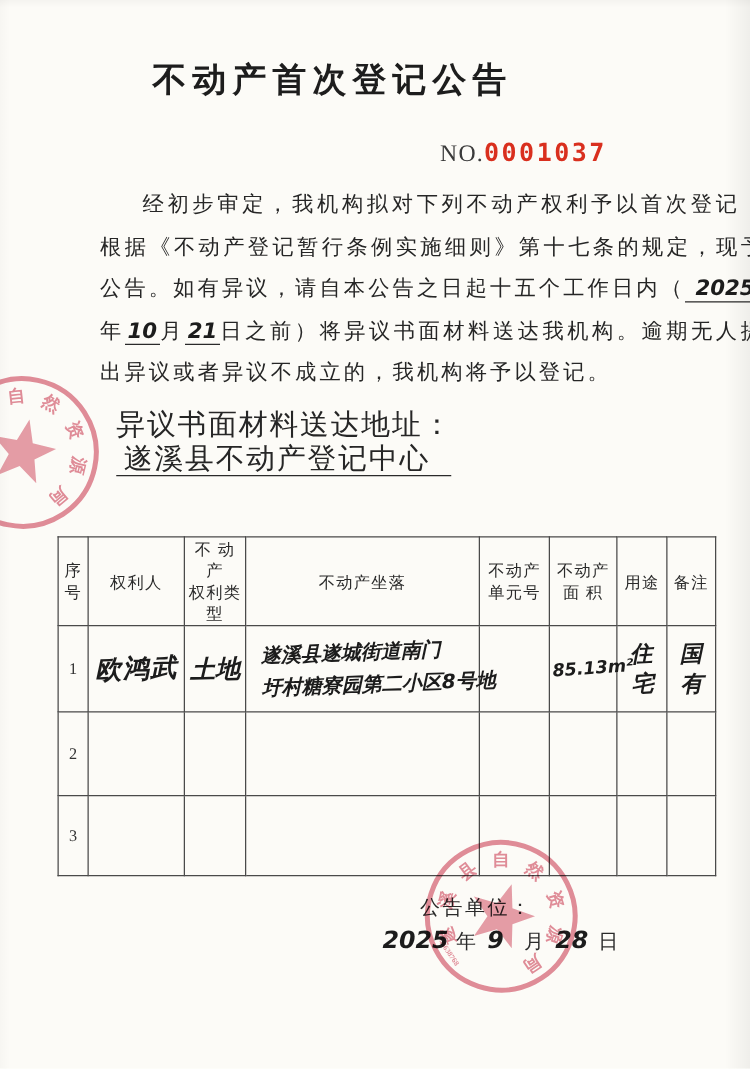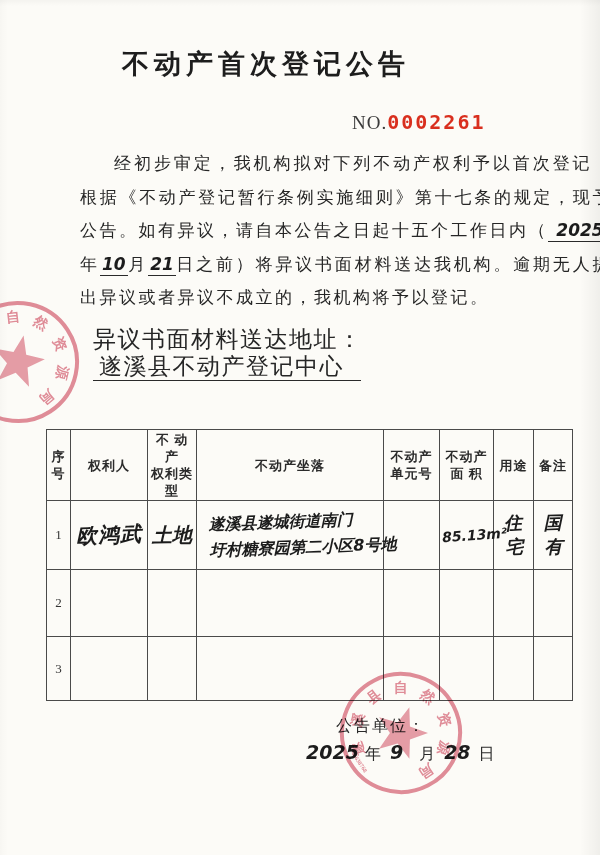--- a/index.html
+++ b/index.html
@@ -44,21 +44,21 @@
   .contact-line .fill-underline{ width:226px; letter-spacing:2px; }
   table.reg{
     position:absolute; left:46px; top:429px; width:526px; height:242px;
     border-collapse:collapse; table-layout:fixed;
     font-size:13px; color:#2b2b2b;
   }
   table.reg th, table.reg td{
     border:1px solid #4a4a4a; padding:1px 2px; text-align:center; vertical-align:middle;
     overflow:visible;
   }
-  table.reg th{ font-weight:bold; letter-spacing:1px; white-space:pre-line; line-height:17px;}
+  table.reg th{ font-weight:normal; letter-spacing:1px; white-space:pre-line; line-height:17px;}
   tr.hdr{ height:42px; } tr.r1{ height:69px; } tr.r2{ height:67px; } tr.r3{ height:64px; }
   td.idx{ font-size:13px; color:#333; }
   .hw-owner{ font-size:21px; display:inline-block; transform:rotate(-2deg); letter-spacing:1px;}
   .hw-type{ font-size:20px; display:inline-block; transform:rotate(-1deg);}
   .hw-loc{ text-align:left; padding-left:10px; transform:rotate(-2deg); line-height:26px; font-size:16px; white-space:nowrap;}
   .hw-area{ font-size:14px; display:inline-block; transform:rotate(-4deg); white-space:nowrap;}
   .hw-use{ font-size:18px; display:inline-block; transform:rotate(-3deg);}
   .hw-note{ font-size:18px; display:inline-block; transform:rotate(-2deg);}
   .footer-unit{ position:absolute; left:336px; top:716px; font-size:16px; letter-spacing:2px; color:#2a2a2a;font-family:Liberation Mono, monospace;}
   .footer-date{ position:absolute; left:306px; top:741px; font-size:16px; color:#2a2a2a; display:flex; align-items:baseline;}
@@ -72,21 +72,21 @@
   #stamp-left{ left:-52px; top:292px; transform:rotate(12deg); }
   #stamp-bottom{ left:331px; top:663px; transform:rotate(18deg); }
 </style>
 </head>
 <body>
 
 <div class="page">
 
   <div class="title">不动产首次登记公告</div>
 
-  <div class="doc-no"><span>NO.</span><span class="num">0002261</span></div>
+  <div class="doc-no"><span>NO.</span><span class="num">0001037</span></div>
 
   <div class="body-text"><span>经初步审定，我机构拟对下列不动产权利予以首次登记，根据《不动产登记暂行条例实施细则》第十七条的规定，现予公告。如有异议，请自本公告之日起十五个工作日内（</span><span class="blank year"><span class="hw">2025</span></span><span>年</span><span class="blank mon"><span class="hw">10</span></span><span>月</span><span class="blank day"><span class="hw">21</span></span><span>日之前）将异议书面材料送达我机构。逾期无人提出异议或者异议不成立的，我机构将予以登记。</span></div>
 
   <div class="addr-line"><span>异议书面材料送达地址：</span><span class="fill-underline">遂溪县不动产登记中心</span></div>
 
 
   <table class="reg">
     <colgroup>
       <col style="width:24px">
         <col style="width:77px">

